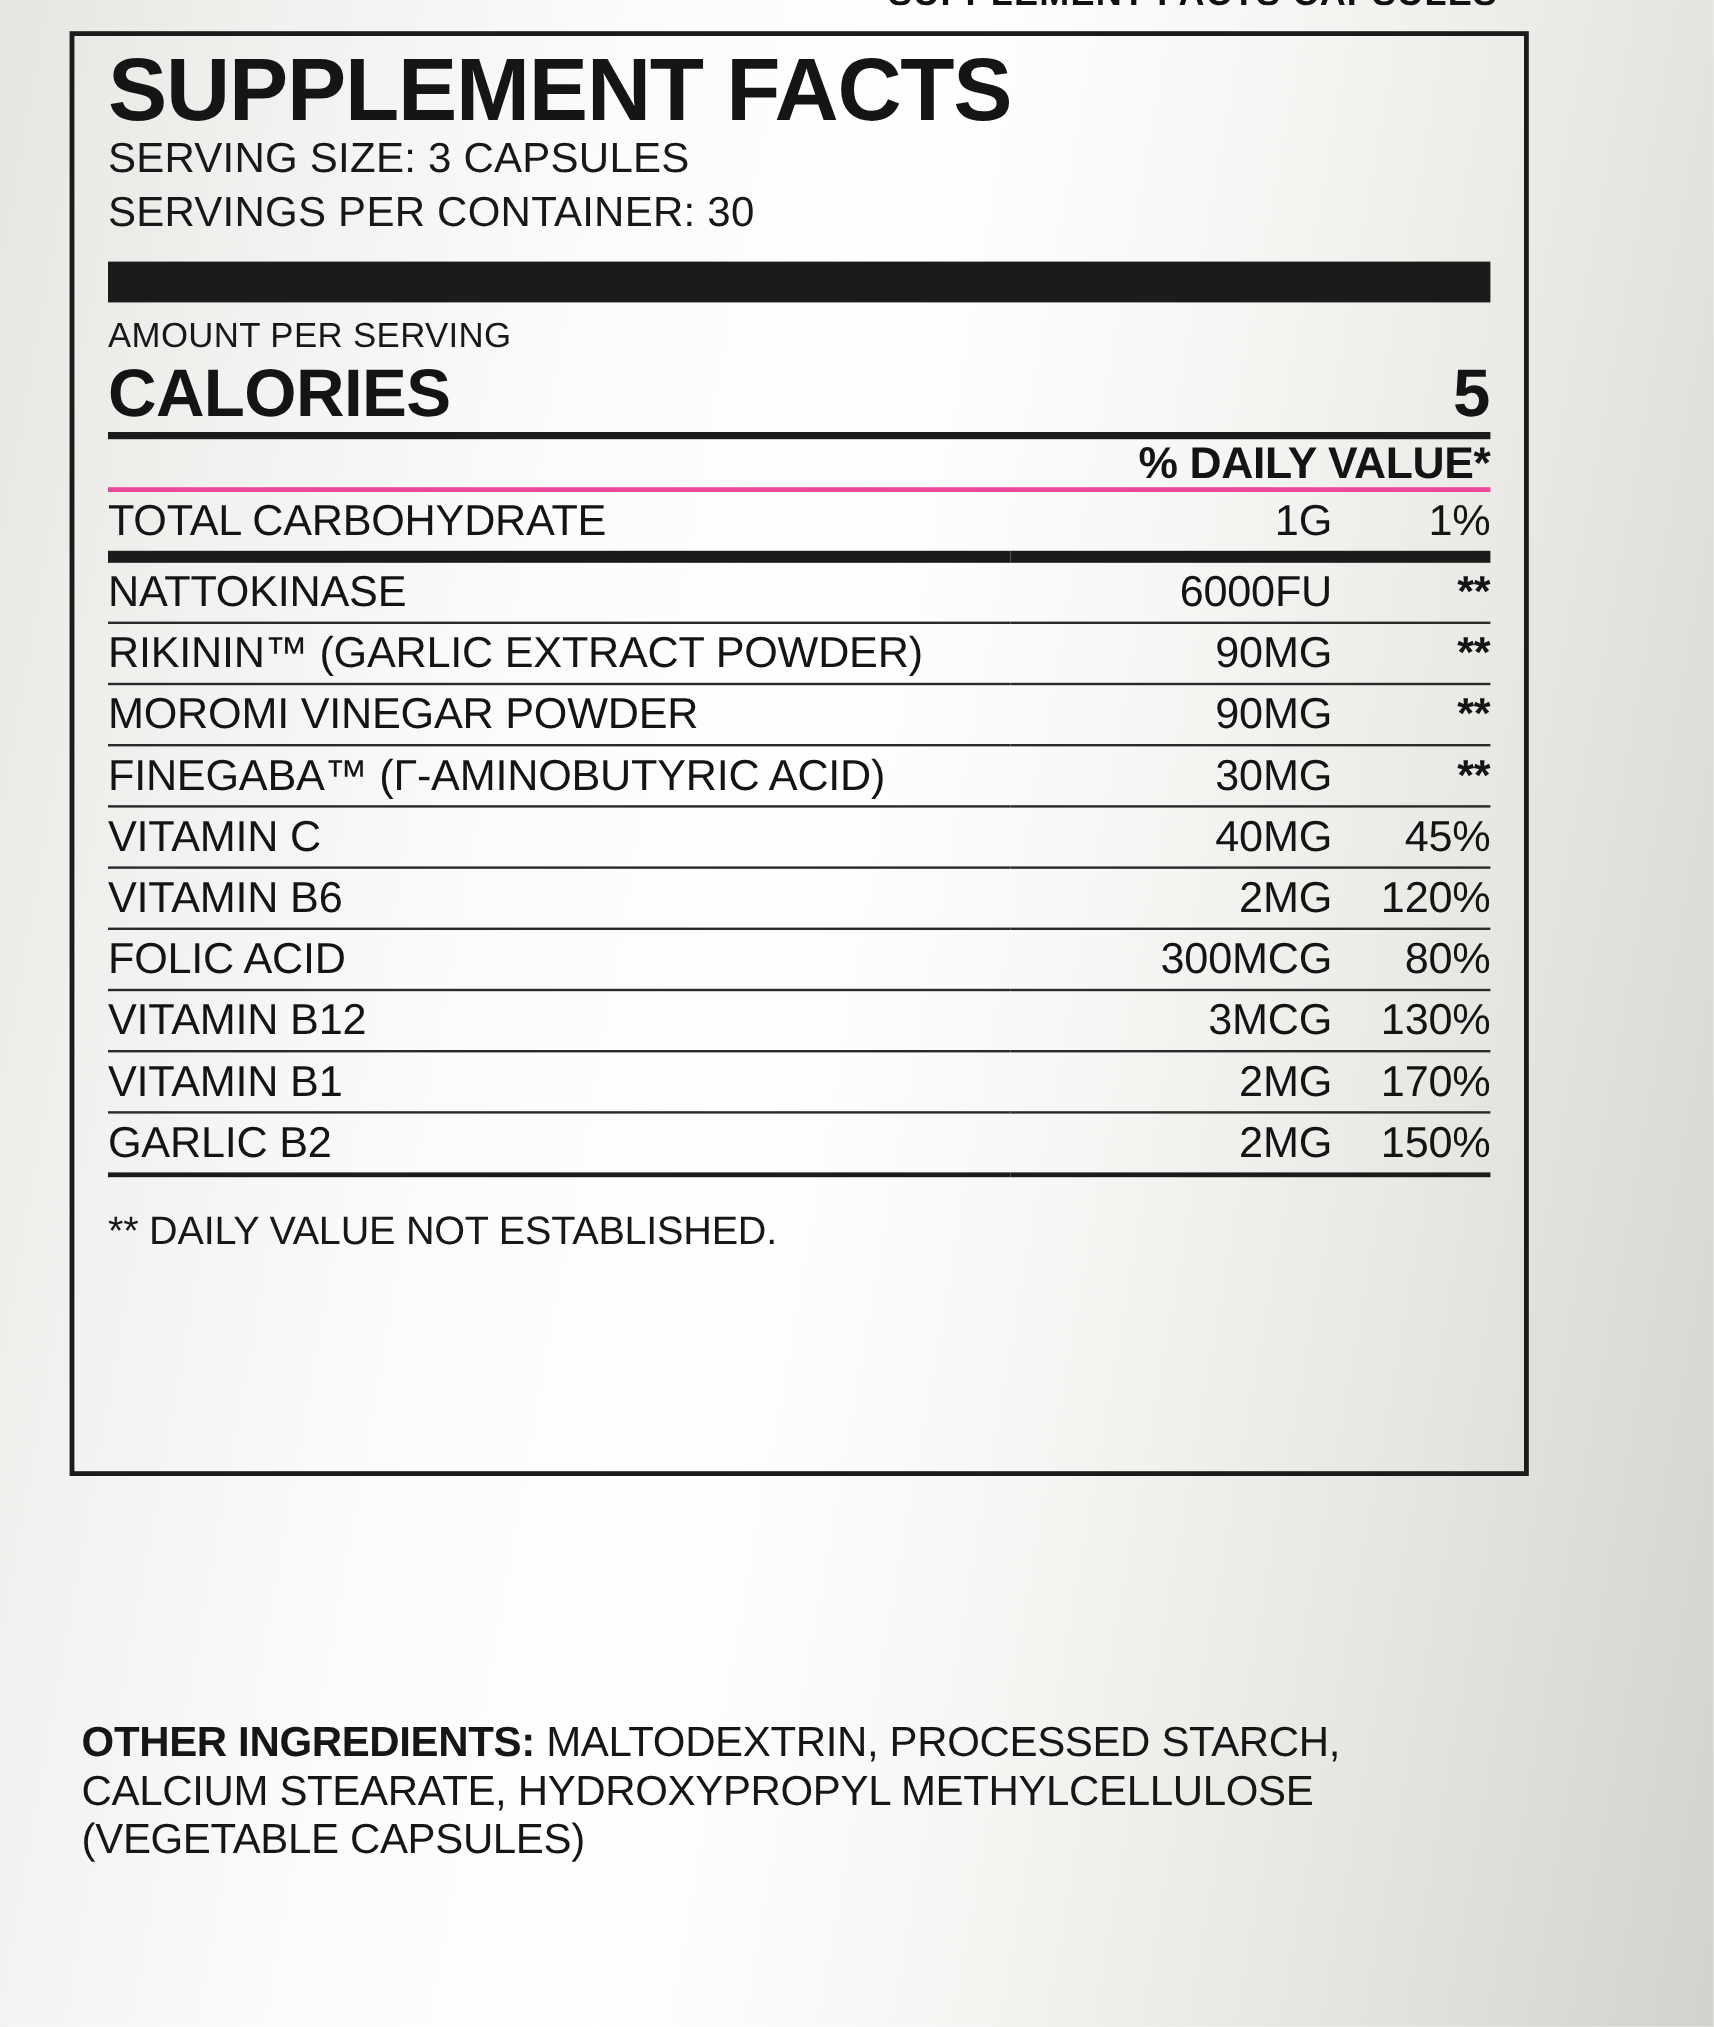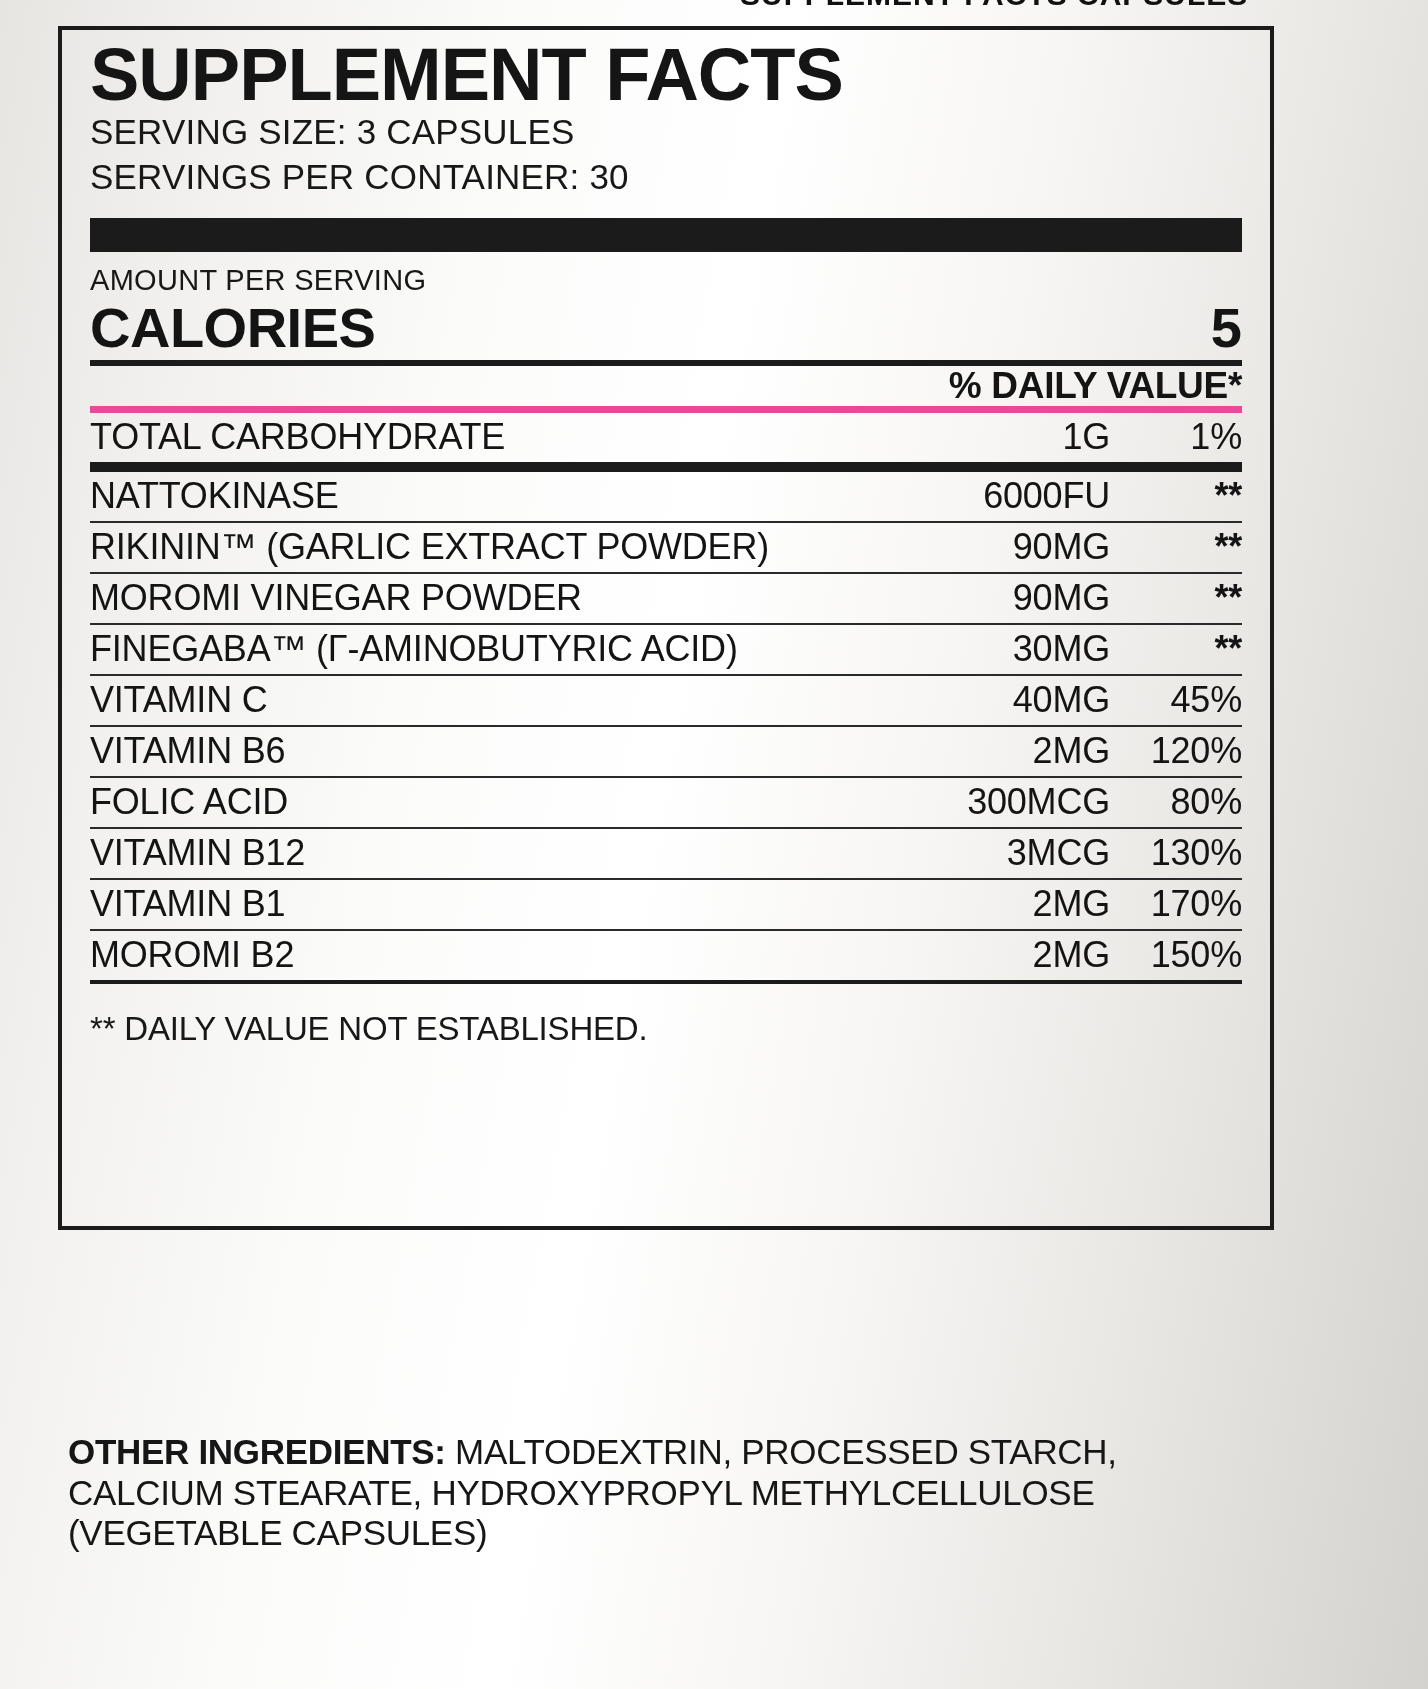--- a/index.html
+++ b/index.html
@@ -104,21 +104,21 @@
     line-height: 1.05;
     color: #141414;
   }
 
   .dv-header {
     text-align: right;
     font-size: 37px;
     font-weight: bold;
     letter-spacing: -0.3px;
     color: #141414;
-    border-bottom: 7px solid #ec4899;
+    border-bottom: 4px solid #ec4899;
     padding-bottom: 0px;
     line-height: 1.1;
   }
 
   table.nutri {
     width: 100%;
     border-collapse: collapse;
     table-layout: fixed;
   }
   table.nutri td {
@@ -233,21 +233,21 @@
         <td class="nm">VITAMIN B12</td>
         <td class="amt">3MCG</td>
         <td class="dv">130%</td>
       </tr>
       <tr class="ing">
         <td class="nm">VITAMIN B1</td>
         <td class="amt">2MG</td>
         <td class="dv">170%</td>
       </tr>
       <tr class="last">
-        <td class="nm">MOROMI B2</td>
+        <td class="nm">GARLIC B2</td>
         <td class="amt">2MG</td>
         <td class="dv">150%</td>
       </tr>
     </tbody>
   </table>
 
   <div class="footnotes">
     <div class="footnote second">** DAILY VALUE NOT ESTABLISHED.</div>
   </div>
 

